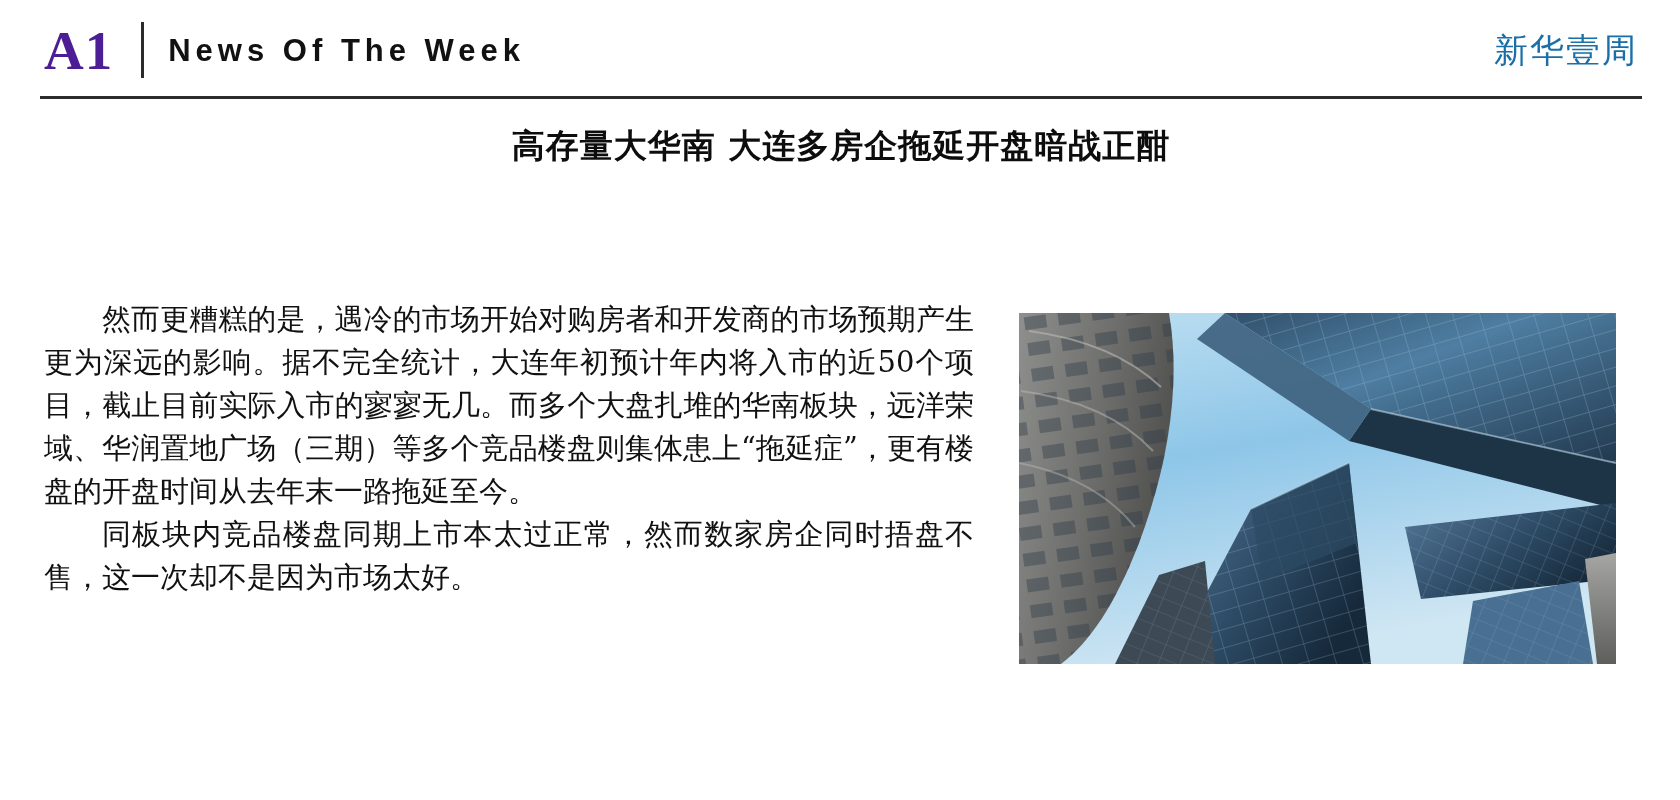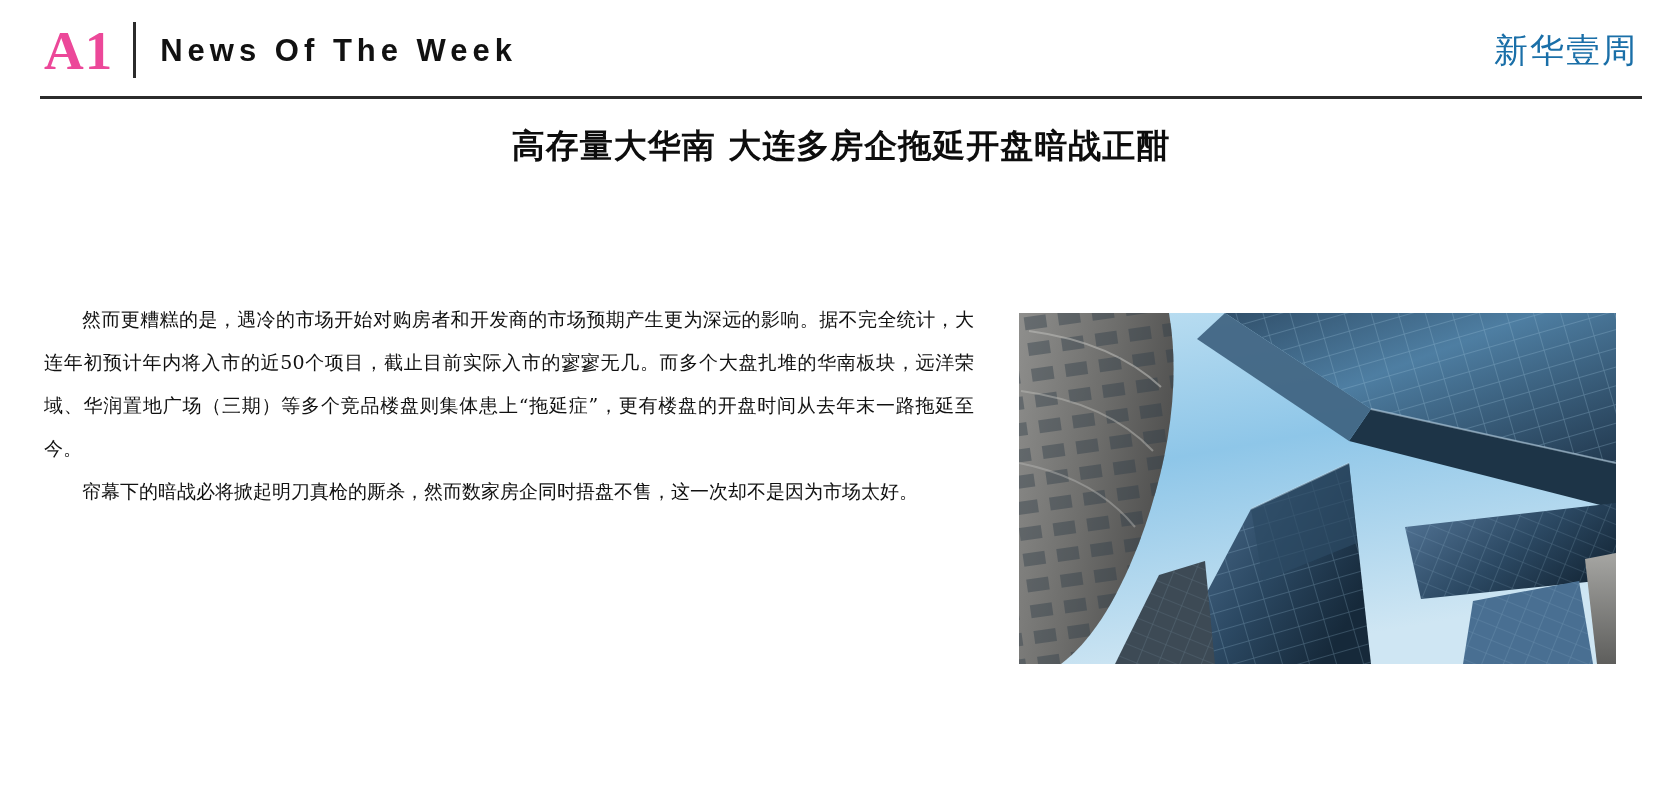--- a/index.html
+++ b/index.html
@@ -29,24 +29,24 @@
     top: 14px;
     width: 1600px;
     height: 72px;
     display: flex;
     align-items: center;
   }
   .page-letter {
     font-family: "Liberation Serif", "DejaVu Serif", serif;
     font-size: 55px;
     font-weight: 700;
-    color: #ec4899;
+    color: #4c1d95;
     letter-spacing: 1px;
     line-height: 1;
-    padding-right: 20px;
+    padding-right: 28px;
   }
   .mast-divider {
     width: 3px;
     height: 56px;
     background: #2b2b2b;
     margin-right: 24px;
   }
   .mast-title {
     font-family: "Liberation Sans", "DejaVu Sans", sans-serif;
     font-size: 31px;
@@ -109,21 +109,21 @@
   .body-col {
     position: absolute;
     left: 44px;
     top: 298px;
     width: 930px;
   }
   .body-col p {
     margin: 0 0 0 0;
     text-indent: 2em;
     font-family: "DejaVu Serif", "Liberation Serif", serif;
-    font-size: 19px;
+    font-size: 29px;
     line-height: 43px;
     color: #111111;
     text-align: justify;
     text-justify: inter-ideograph;
   }
 
   
   .photo {
     position: absolute;
     left: 1019px;
@@ -147,21 +147,21 @@
     <div class="mast-brand">新华壹周</div>
   </div>
 
   <div class="rule"></div>
 
   <div class="headline">高存量大华南  大连多房企拖延开盘暗战正酣</div>
 
 
   <div class="body-col">
     <p>然而更糟糕的是，遇冷的市场开始对购房者和开发商的市场预期产生更为深远的影响。据不完全统计，大连年初预计年内将入市的近50个项目，截止目前实际入市的寥寥无几。而多个大盘扎堆的华南板块，远洋荣域、华润置地广场（三期）等多个竞品楼盘则集体患上“拖延症”，更有楼盘的开盘时间从去年末一路拖延至今。</p>
-    <p>帘幕下的暗战必将掀起明刀真枪的厮杀，然而数家房企同时捂盘不售，这一次却不是因为市场太好。</p>
+    <p>同板块内竞品楼盘同期上市本太过正常，然而数家房企同时捂盘不售，这一次却不是因为市场太好。</p>
   </div>
 
   <div class="photo">
     <svg width="597" height="351" viewBox="0 0 597 351" xmlns="http://www.w3.org/2000/svg">
       <defs>
         <linearGradient id="sky" x1="0" y1="0" x2="0.3" y2="1">
           <stop offset="0%" stop-color="#bfe0f2"></stop>
           <stop offset="45%" stop-color="#8ec6e8"></stop>
           <stop offset="100%" stop-color="#cfe6f3"></stop>
         </linearGradient>

